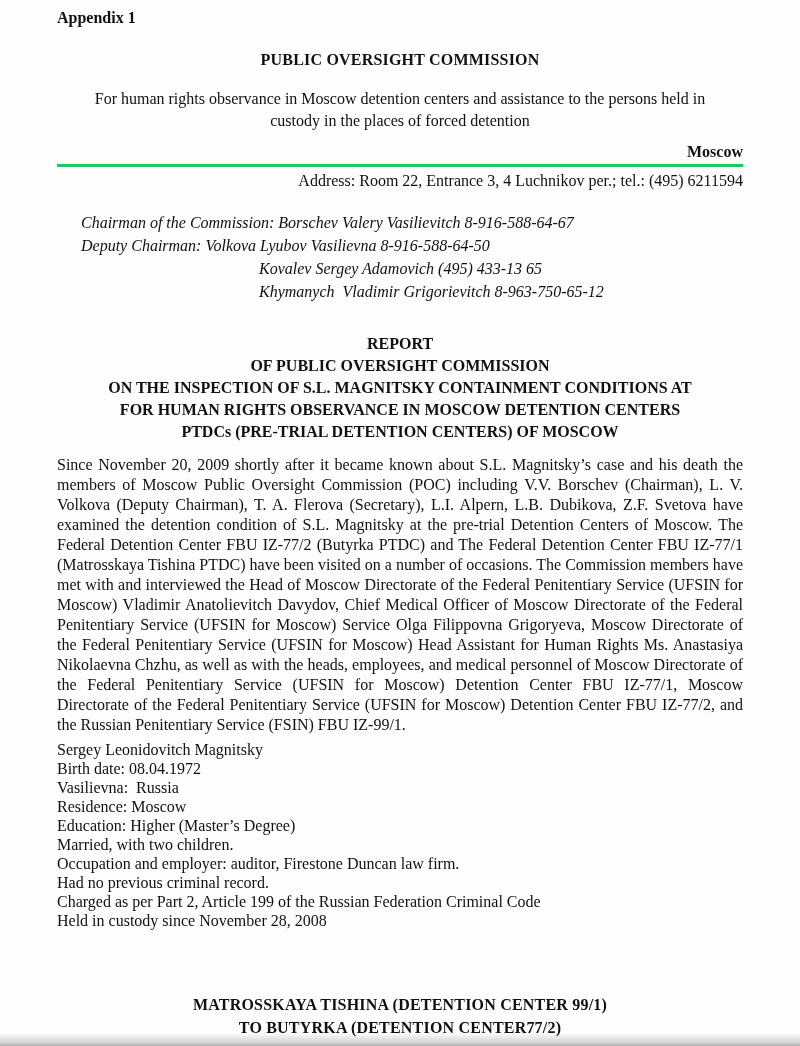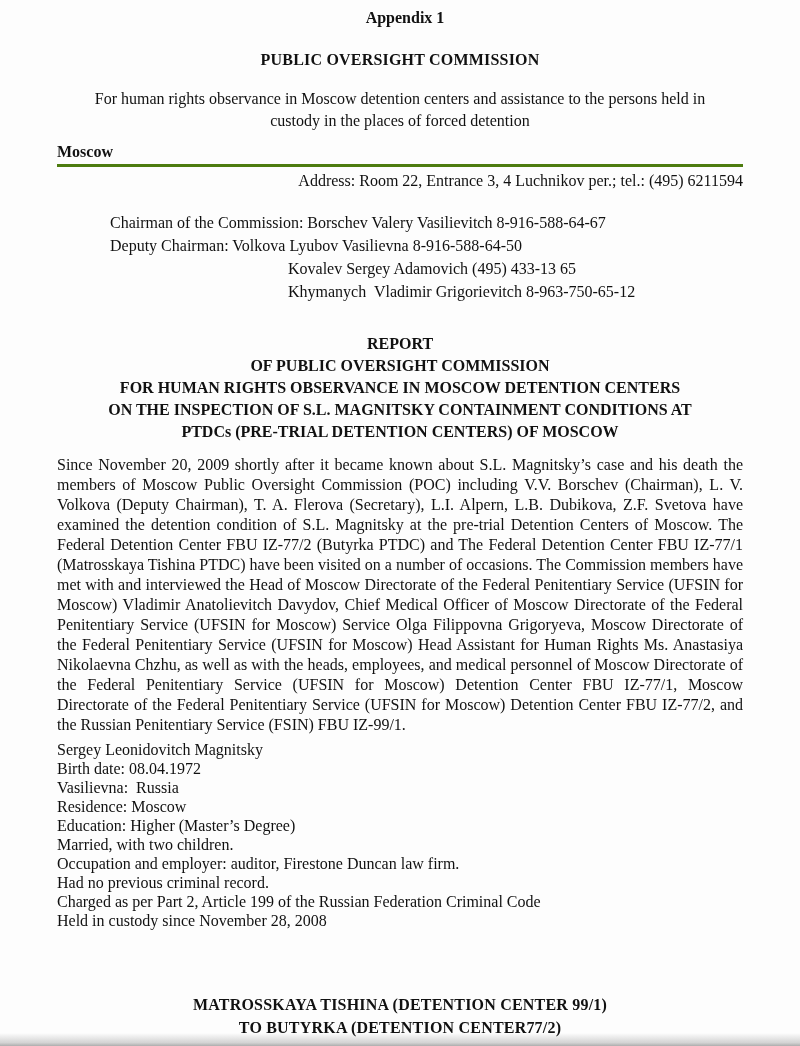--- a/index.html
+++ b/index.html
@@ -13,55 +13,56 @@
     height: 1046px;
     background: #fdfdfd;
     color: #111111;
     font-family: "Liberation Serif", "DejaVu Serif", serif;
     font-size: 16px;
     overflow: hidden;
     box-sizing: border-box;
     padding: 8px 57px 0 57px;
   }
   .appendix {
-    text-align: center;
+    text-align: left;
     font-weight: bold;
     margin-right: -10px;
     margin-bottom: 22px;
     line-height: 20px;
   }
   .org-title {
     text-align: center;
     font-weight: bold;
     letter-spacing: 0.2px;
     line-height: 20px;
     margin-bottom: 18px;
   }
   .org-subtitle {
     text-align: center;
     max-width: 664px;
     margin: 12px auto 10px auto;
     line-height: 22px;
   }
   .city-block {
-    text-align: left;
+    text-align: right;
     font-weight: bold;
     line-height: 20px;
     padding-bottom: 2px;
-    border-bottom: 3px solid #4d7c0f;
+    border-bottom: 3px solid #22c55e;
     margin-bottom: 4px;
   }
   .address {
     text-align: right;
     line-height: 20px;
     margin-bottom: 20px;
   }
   .contacts {
-    margin-left: 53px;
+    margin-left: 24px;
     margin-bottom: 30px;
+    font-style: italic;
   }
   .contact-line {
     line-height: 23px;
     white-space: pre;
   }
   .contact-line.indented {
     margin-left: 178px;
   }
   .report-heading {
     text-align: center;
@@ -121,22 +122,22 @@
   <div class="contacts">
     <div class="contact-line">Chairman of the Commission: Borschev Valery Vasilievitch 8-916-588-64-67</div>
     <div class="contact-line">Deputy Chairman: Volkova Lyubov Vasilievna 8-916-588-64-50</div>
     <div class="contact-line indented">Kovalev Sergey Adamovich (495) 433-13 65</div>
     <div class="contact-line indented">Khymanych  Vladimir Grigorievitch 8-963-750-65-12</div>
   </div>
 
   <div class="report-heading">
     <div>REPORT</div>
     <div>OF PUBLIC OVERSIGHT COMMISSION</div>
+    <div>ON THE INSPECTION OF S.L. MAGNITSKY CONTAINMENT CONDITIONS AT</div>
     <div>FOR HUMAN RIGHTS OBSERVANCE IN MOSCOW DETENTION CENTERS</div>
-    <div>ON THE INSPECTION OF S.L. MAGNITSKY CONTAINMENT CONDITIONS AT</div>
     <div>PTDCs (PRE-TRIAL DETENTION CENTERS) OF MOSCOW</div>
   </div>
 
   <p class="body-par">Since November 20, 2009 shortly after it became known about S.L. Magnitsky’s case and his death the members of Moscow Public Oversight Commission (POC) including V.V. Borschev (Chairman), L. V. Volkova (Deputy Chairman), T. A. Flerova (Secretary), L.I. Alpern,  L.B. Dubikova, Z.F. Svetova have examined the detention condition of S.L. Magnitsky at the pre-trial Detention Centers of Moscow. The Federal Detention Center FBU IZ-77/2 (Butyrka PTDC) and The Federal Detention Center FBU IZ-77/1 (Matrosskaya Tishina PTDC) have been visited on a number of occasions.  The Commission members have met with and interviewed the Head of Moscow Directorate of the Federal Penitentiary Service (UFSIN for Moscow) Vladimir Anatolievitch Davydov, Chief Medical Officer of Moscow Directorate of the Federal Penitentiary Service (UFSIN for Moscow) Service Olga Filippovna Grigoryeva, Moscow Directorate of the Federal Penitentiary Service (UFSIN for Moscow) Head Assistant for Human Rights Ms. Anastasiya Nikolaevna Chzhu, as well as with the heads, employees, and medical personnel of  Moscow Directorate of the Federal Penitentiary Service (UFSIN for Moscow) Detention Center FBU IZ-77/1, Moscow Directorate of the Federal Penitentiary Service (UFSIN for Moscow) Detention Center FBU IZ-77/2,  and the Russian Penitentiary Service (FSIN) FBU IZ-99/1.</p>
 
   <div class="details">
     <div class="detail-line">Sergey Leonidovitch Magnitsky</div>
     <div class="detail-line">Birth date: 08.04.1972</div>
     <div class="detail-line">Vasilievna:  Russia</div>
     <div class="detail-line">Residence: Moscow</div>

